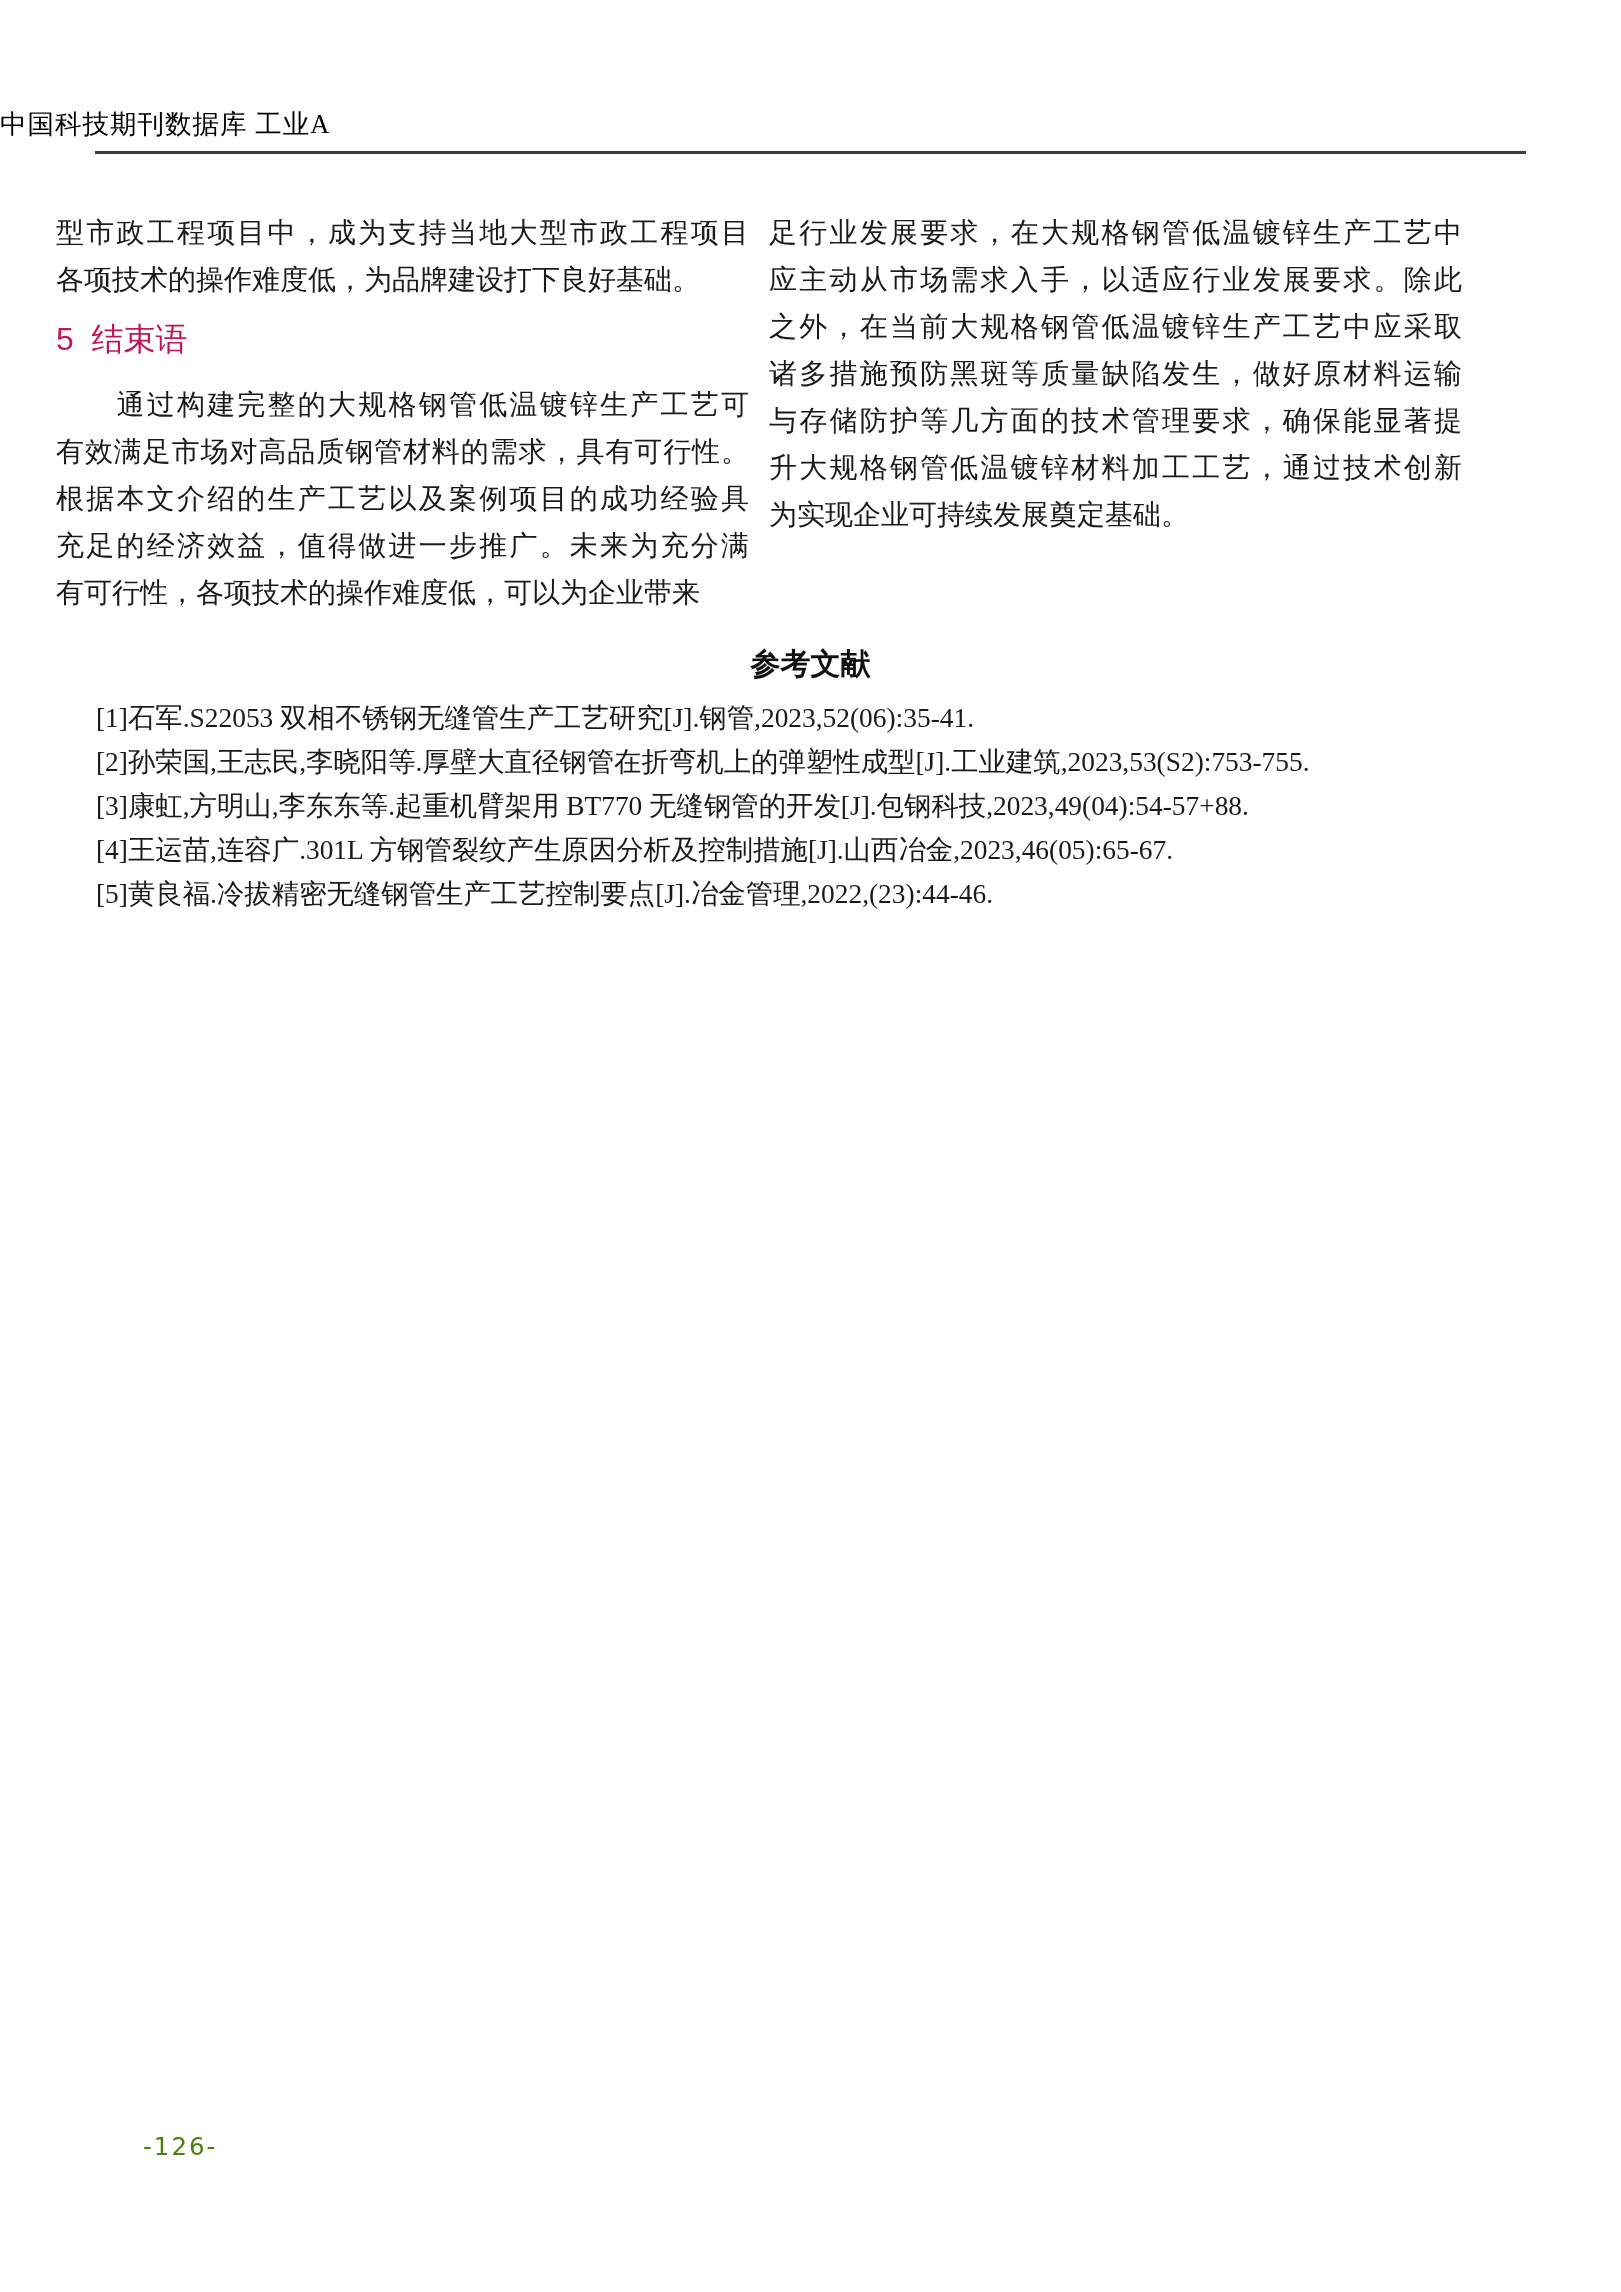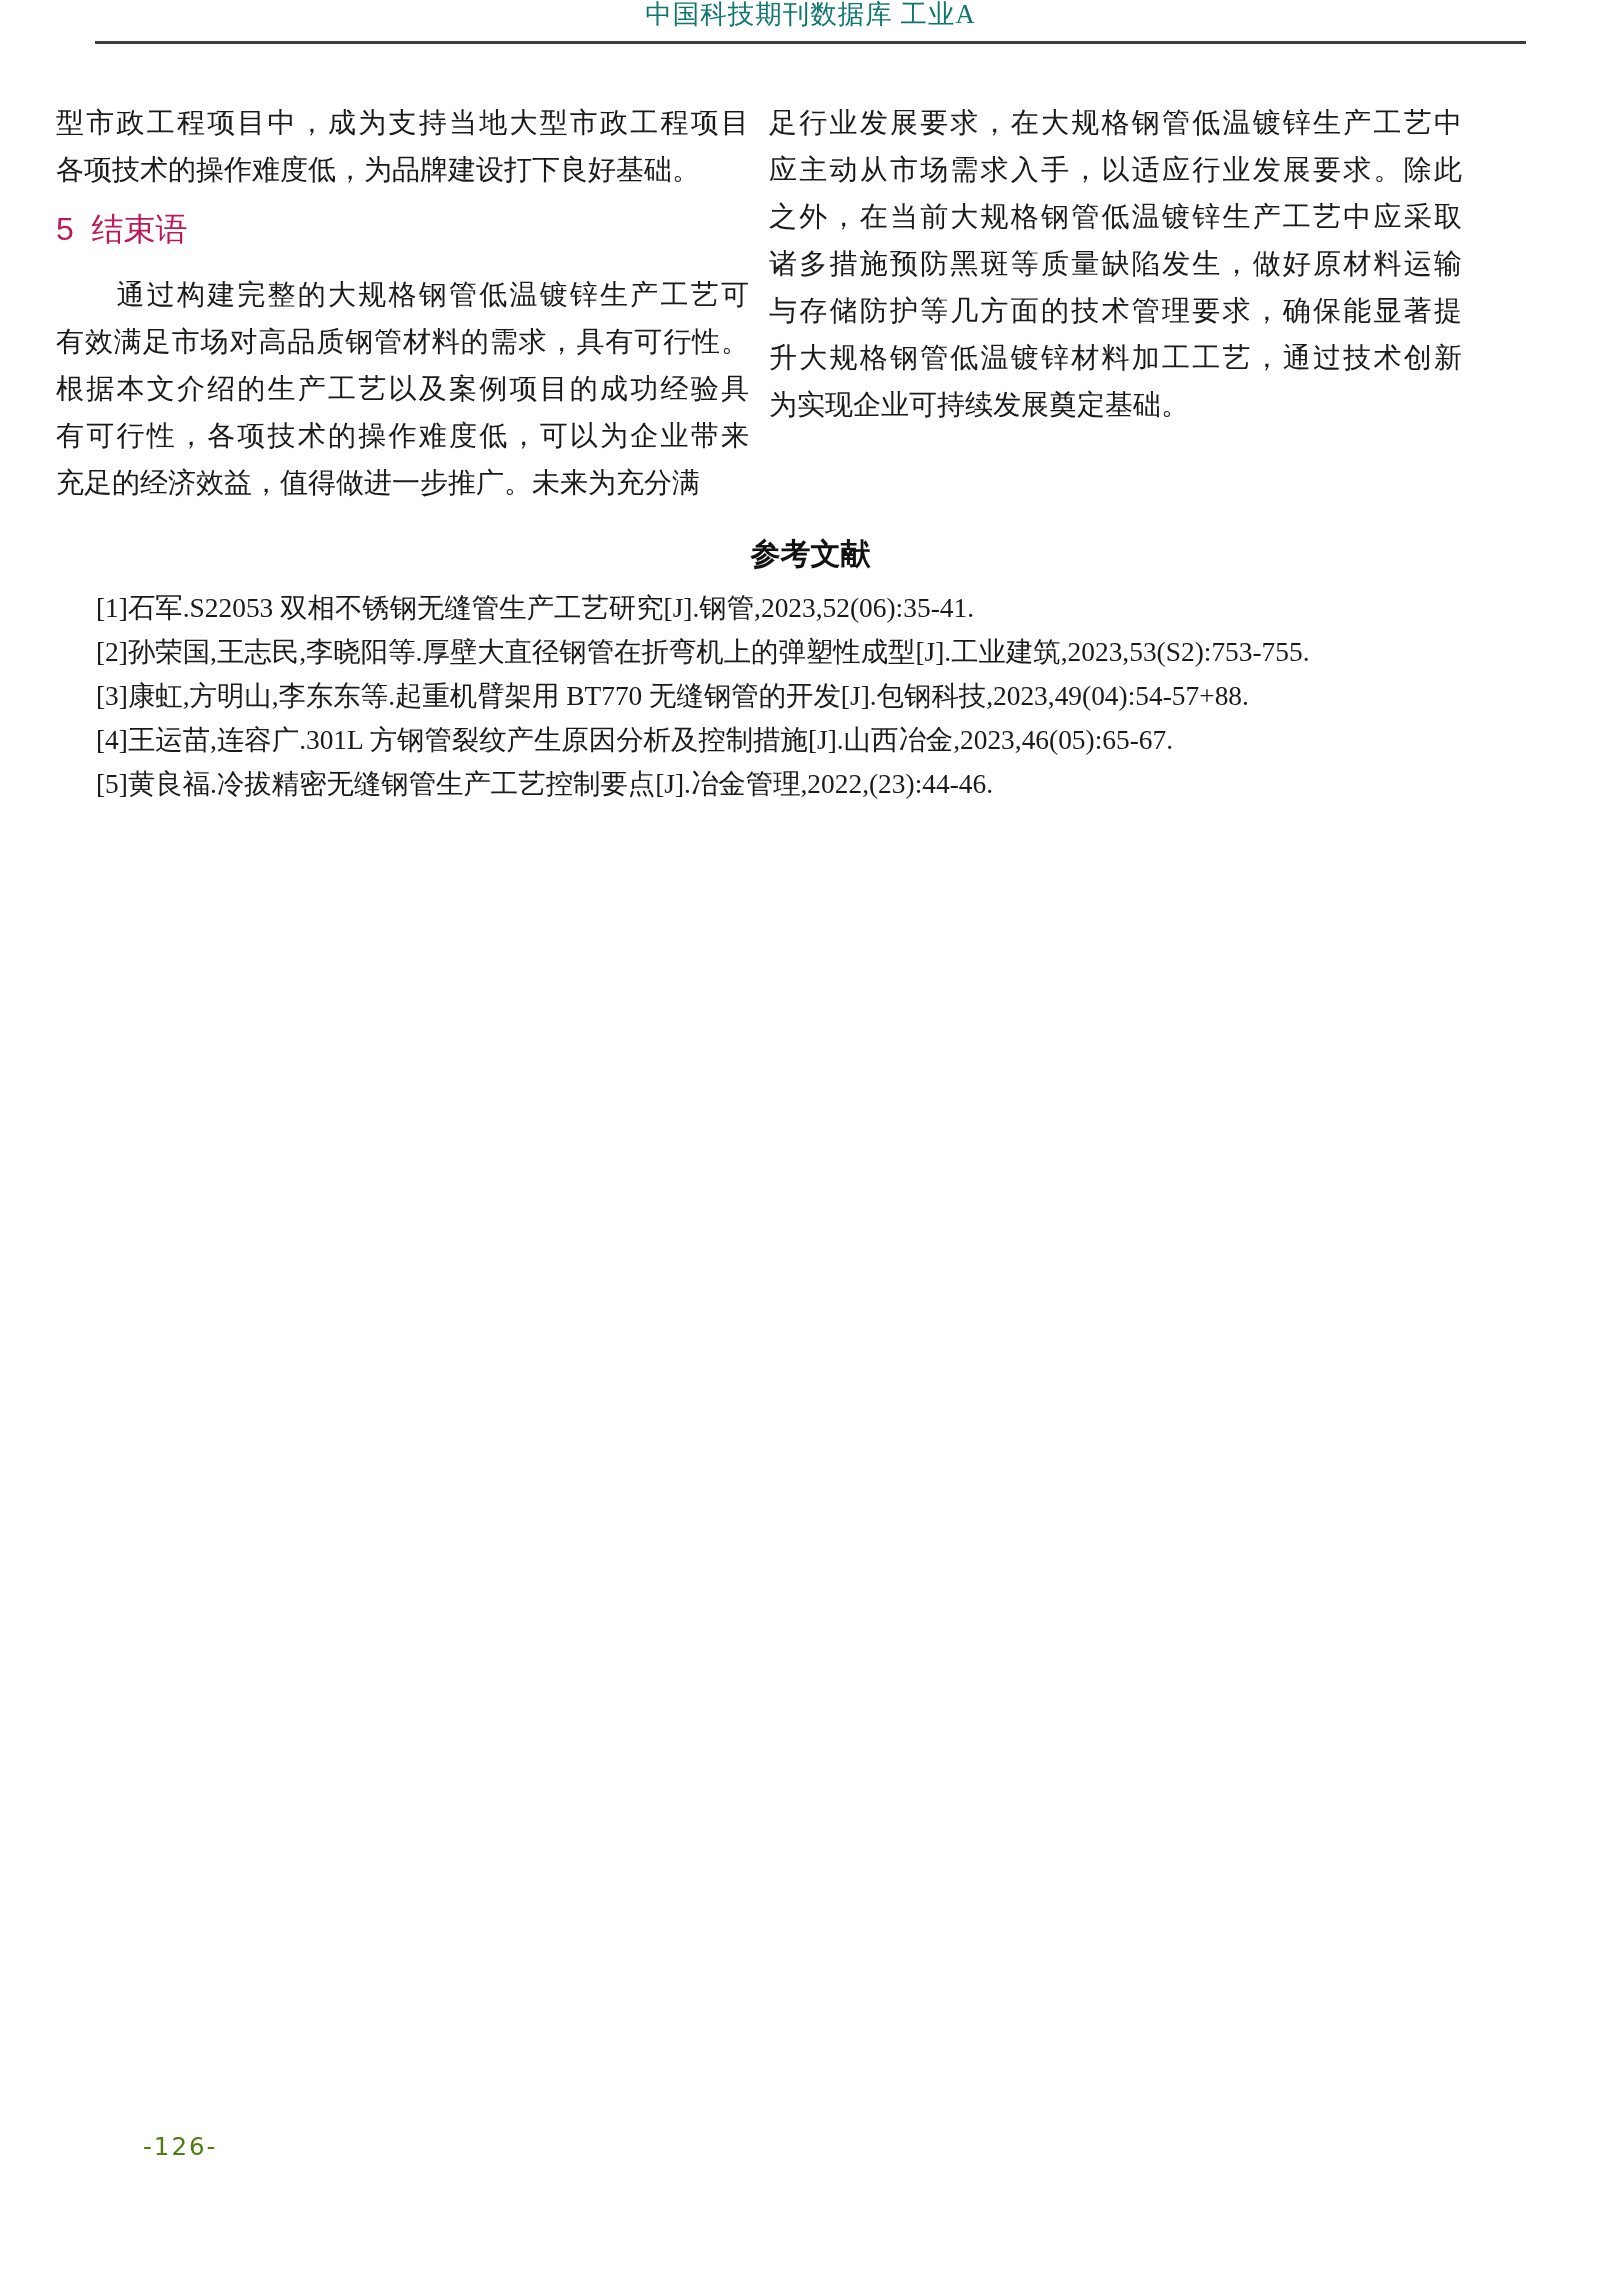--- a/index.html
+++ b/index.html
@@ -10,24 +10,25 @@
   .page {
     position: relative;
     width: 1621px;
     height: 2293px;
     background: #ffffff;
     color: #1a1a1a;
     overflow: hidden;
     font-family: "Liberation Serif", "DejaVu Serif", serif;
   }
   .journal-header {
-    text-align: center;
+    padding-top: 110px;
+    text-align: left;
     font-size: 26.5px;
     line-height: 29px;
-    color: #0f766e;
+    color: #000000;
     letter-spacing: 1px;
   }
   .header-rule {
     margin: 11.8px 95px 0 95px;
     height: 0;
     border: none;
     border-top: 3.9px solid #3d3d3d;
   }
   .columns {
     display: flex;
@@ -104,22 +105,22 @@
           <div class="line">型市政工程项目中，成为支持当地大型市政工程项目</div>
           <div class="line">各项技术的操作难度低，为品牌建设打下良好基础。</div>
         </div>
 
       <div class="section-heading">5  结束语</div>
 
       <div class="just-lines">
           <div class="line">　　通过构建完整的大规格钢管低温镀锌生产工艺可</div>
           <div class="line">有效满足市场对高品质钢管材料的需求，具有可行性。</div>
           <div class="line">根据本文介绍的生产工艺以及案例项目的成功经验具</div>
+          <div class="line">充足的经济效益，值得做进一步推广。未来为充分满</div>
           <div class="line">有可行性，各项技术的操作难度低，可以为企业带来</div>
-          <div class="line">充足的经济效益，值得做进一步推广。未来为充分满</div>
         </div>
     </div>
 
     <div class="col">
       <div class="just-lines">
           <div class="line">足行业发展要求，在大规格钢管低温镀锌生产工艺中</div>
           <div class="line">应主动从市场需求入手，以适应行业发展要求。除此</div>
           <div class="line">之外，在当前大规格钢管低温镀锌生产工艺中应采取</div>
           <div class="line">诸多措施预防黑斑等质量缺陷发生，做好原材料运输</div>
           <div class="line">与存储防护等几方面的技术管理要求，确保能显著提</div>

